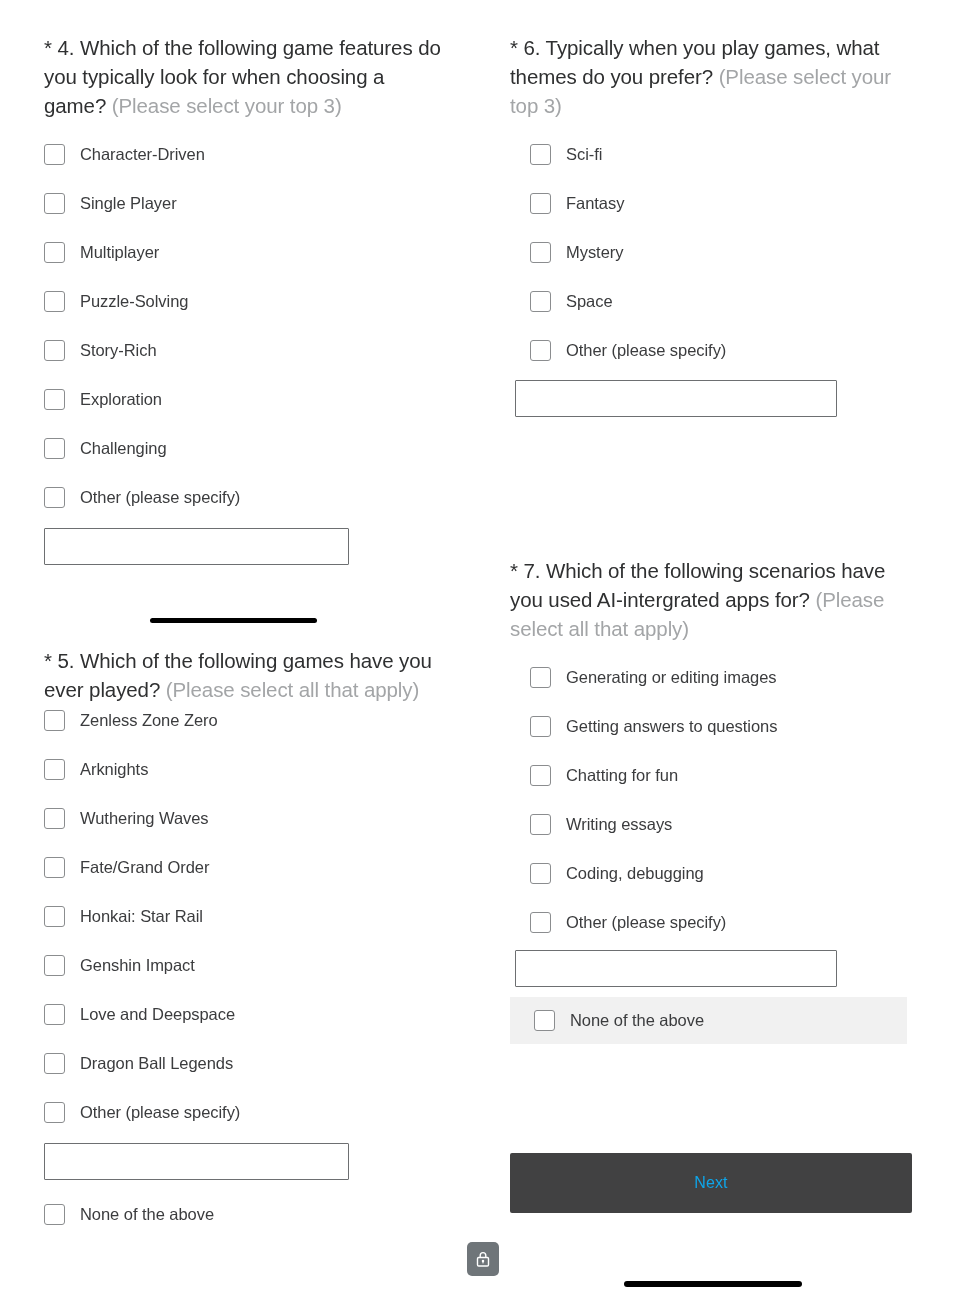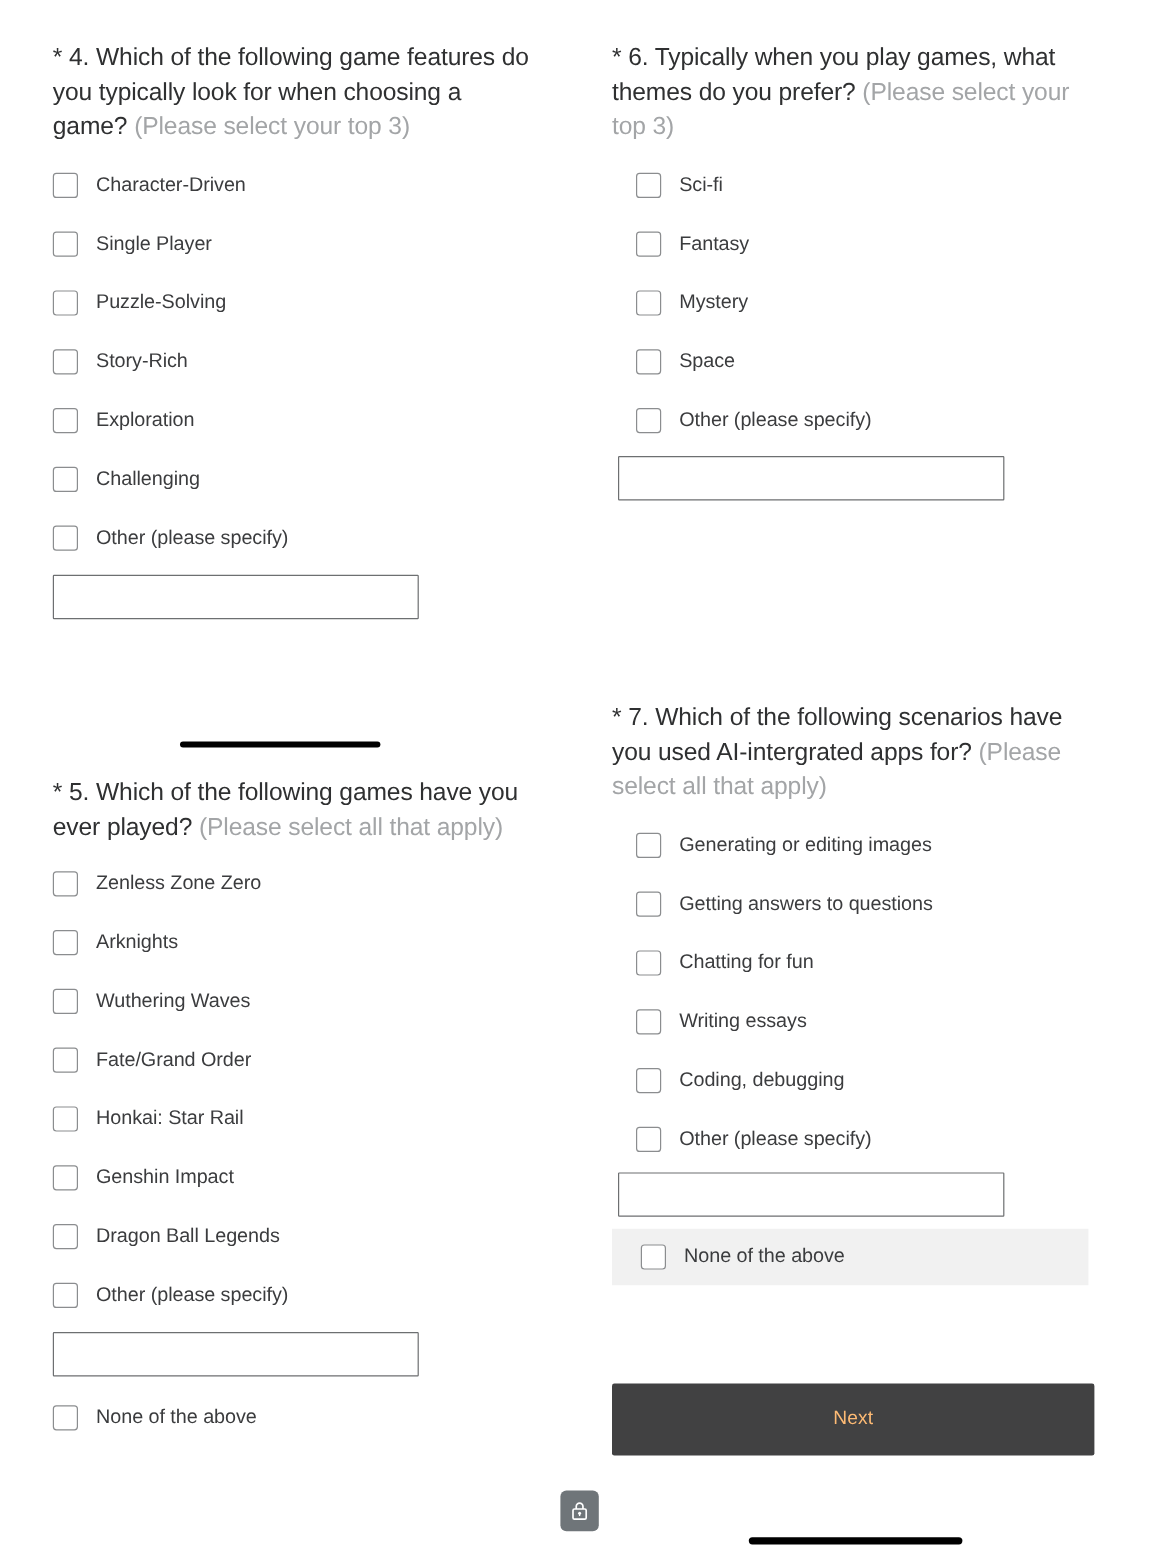--- a/index.html
+++ b/index.html
@@ -94,21 +94,21 @@
   }
 
   .next-btn {
     position: absolute;
     left: 0;
     width: 402px;
     height: 60px;
     background: #414142;
     border: none;
     border-radius: 2px;
-    color: #fdba74;
+    color: #0ea5e9;
     font-family: "Liberation Sans", sans-serif;
     font-size: 16px;
     letter-spacing: 0.1px;
     cursor: pointer;
     display: flex;
     align-items: center;
     justify-content: center;
   }
 
   .lock-badge {
@@ -148,20 +148,24 @@
         <div class="opt">
           <span class="cbox"></span>
           <span class="opt-label">Character-Driven</span>
         </div>
         <div class="opt">
           <span class="cbox"></span>
           <span class="opt-label">Single Player</span>
         </div>
         <div class="opt">
           <span class="cbox"></span>
+          <span class="opt-label">Multiplayer</span>
+        </div>
+        <div class="opt">
+          <span class="cbox"></span>
           <span class="opt-label">Puzzle-Solving</span>
         </div>
         <div class="opt">
           <span class="cbox"></span>
           <span class="opt-label">Story-Rich</span>
         </div>
         <div class="opt">
           <span class="cbox"></span>
           <span class="opt-label">Exploration</span>
         </div>
@@ -178,21 +182,21 @@
     </div>
 
     <div class="divider-bar" style="left:106px; top:618px; width:167px;"></div>
 
     <div class="q-block" style="top:646px;">
       <p class="q-title">
         <span>* 5.</span>
         <span>Which of the following games have you ever played?</span>
         <span class="hint">(Please select all that apply)</span>
       </p>
-      <div class="options" style="margin-top:20px;">
+      <div class="options" style="margin-top:4px;">
         <div class="opt">
           <span class="cbox"></span>
           <span class="opt-label">Zenless Zone Zero</span>
         </div>
         <div class="opt">
           <span class="cbox"></span>
           <span class="opt-label">Arknights</span>
         </div>
         <div class="opt">
           <span class="cbox"></span>
@@ -202,20 +206,24 @@
           <span class="cbox"></span>
           <span class="opt-label">Fate/Grand Order</span>
         </div>
         <div class="opt">
           <span class="cbox"></span>
           <span class="opt-label">Honkai: Star Rail</span>
         </div>
         <div class="opt">
           <span class="cbox"></span>
           <span class="opt-label">Genshin Impact</span>
+        </div>
+        <div class="opt">
+          <span class="cbox"></span>
+          <span class="opt-label">Love and Deepspace</span>
         </div>
         <div class="opt">
           <span class="cbox"></span>
           <span class="opt-label">Dragon Ball Legends</span>
         </div>
         <div class="opt" style="margin-bottom:19px;">
           <span class="cbox"></span>
           <span class="opt-label">Other (please specify)</span>
         </div>
         <input class="text-input" type="text" value="" style="">
@@ -253,21 +261,21 @@
           <span class="opt-label">Space</span>
         </div>
         <div class="opt" style="margin-bottom:18px;">
           <span class="cbox"></span>
           <span class="opt-label">Other (please specify)</span>
         </div>
         <input class="text-input wide" type="text" style="margin-left: -15px;" value="">
       </div>
     </div>
 
-    <div class="q-block" style="top:583px;">
+    <div class="q-block" style="top:556px;">
       <p class="q-title">
         <span>* 7.</span>
         <span>Which of the following scenarios have you used AI-intergrated apps for?</span>
         <span class="hint">(Please select all that apply)</span>
       </p>
       <div class="options" style="margin-top:22px; padding-left:20px;">
         <div class="opt">
           <span class="cbox"></span>
           <span class="opt-label">Generating or editing images</span>
         </div>

